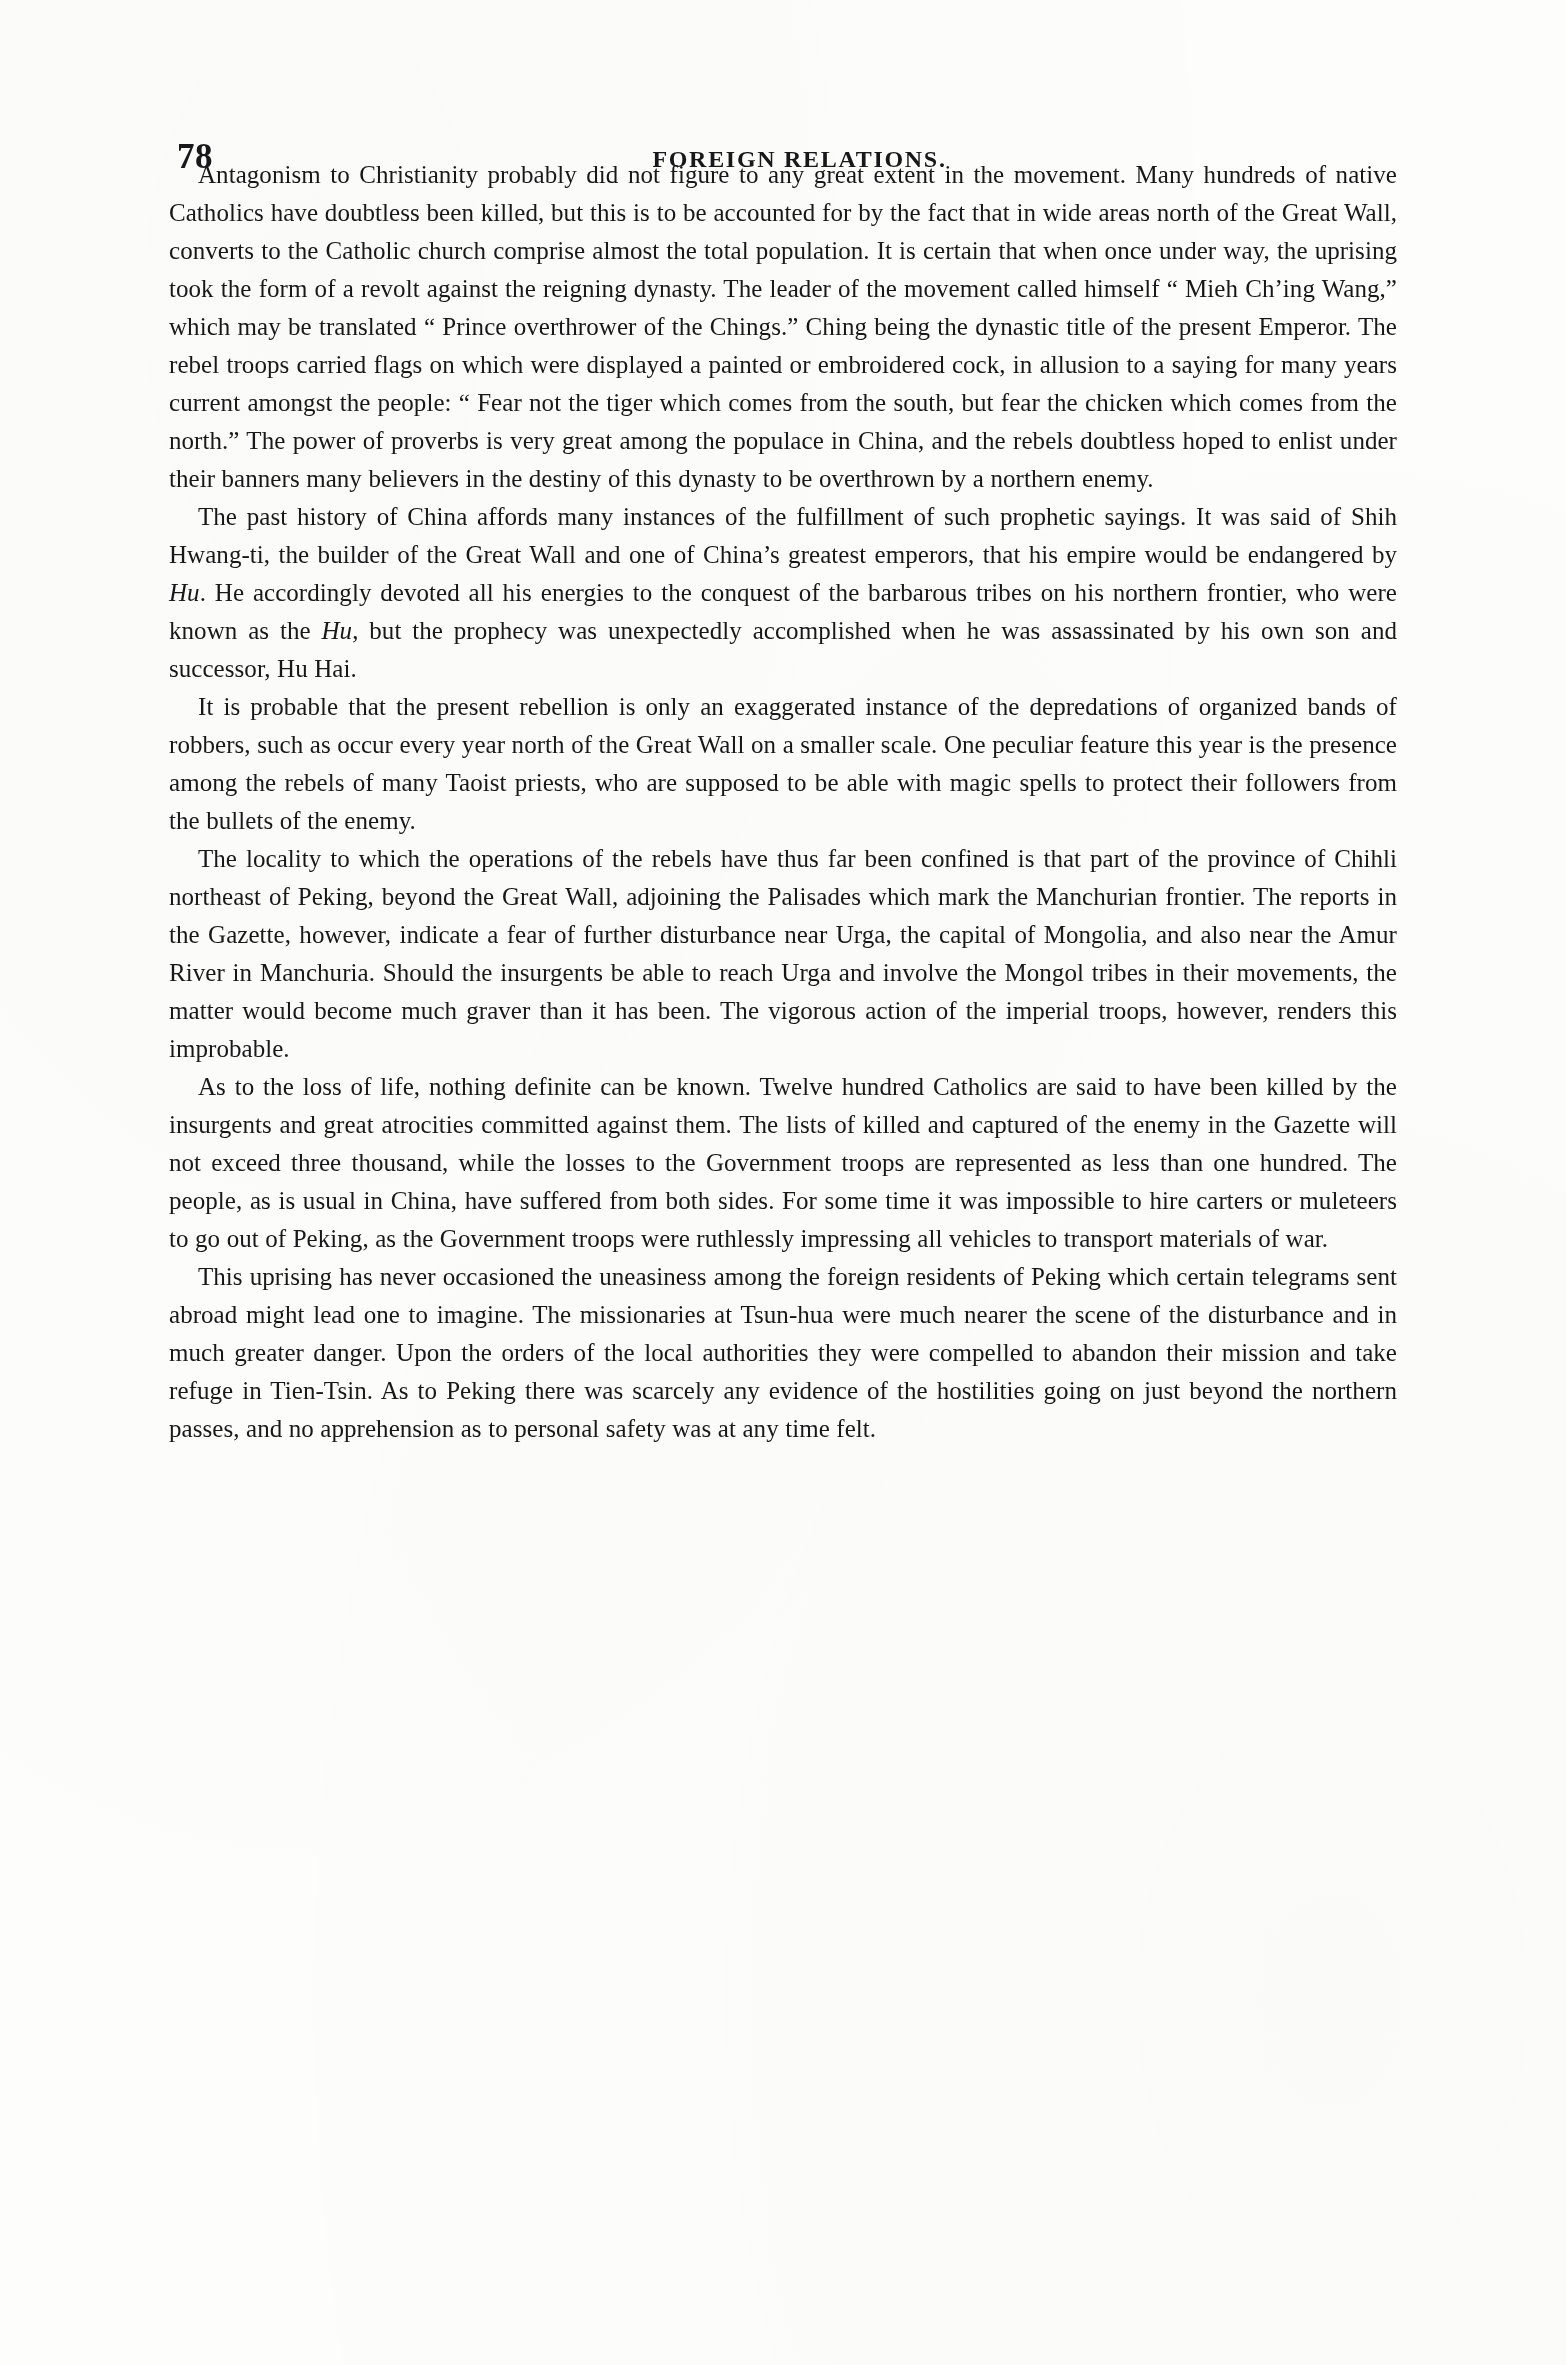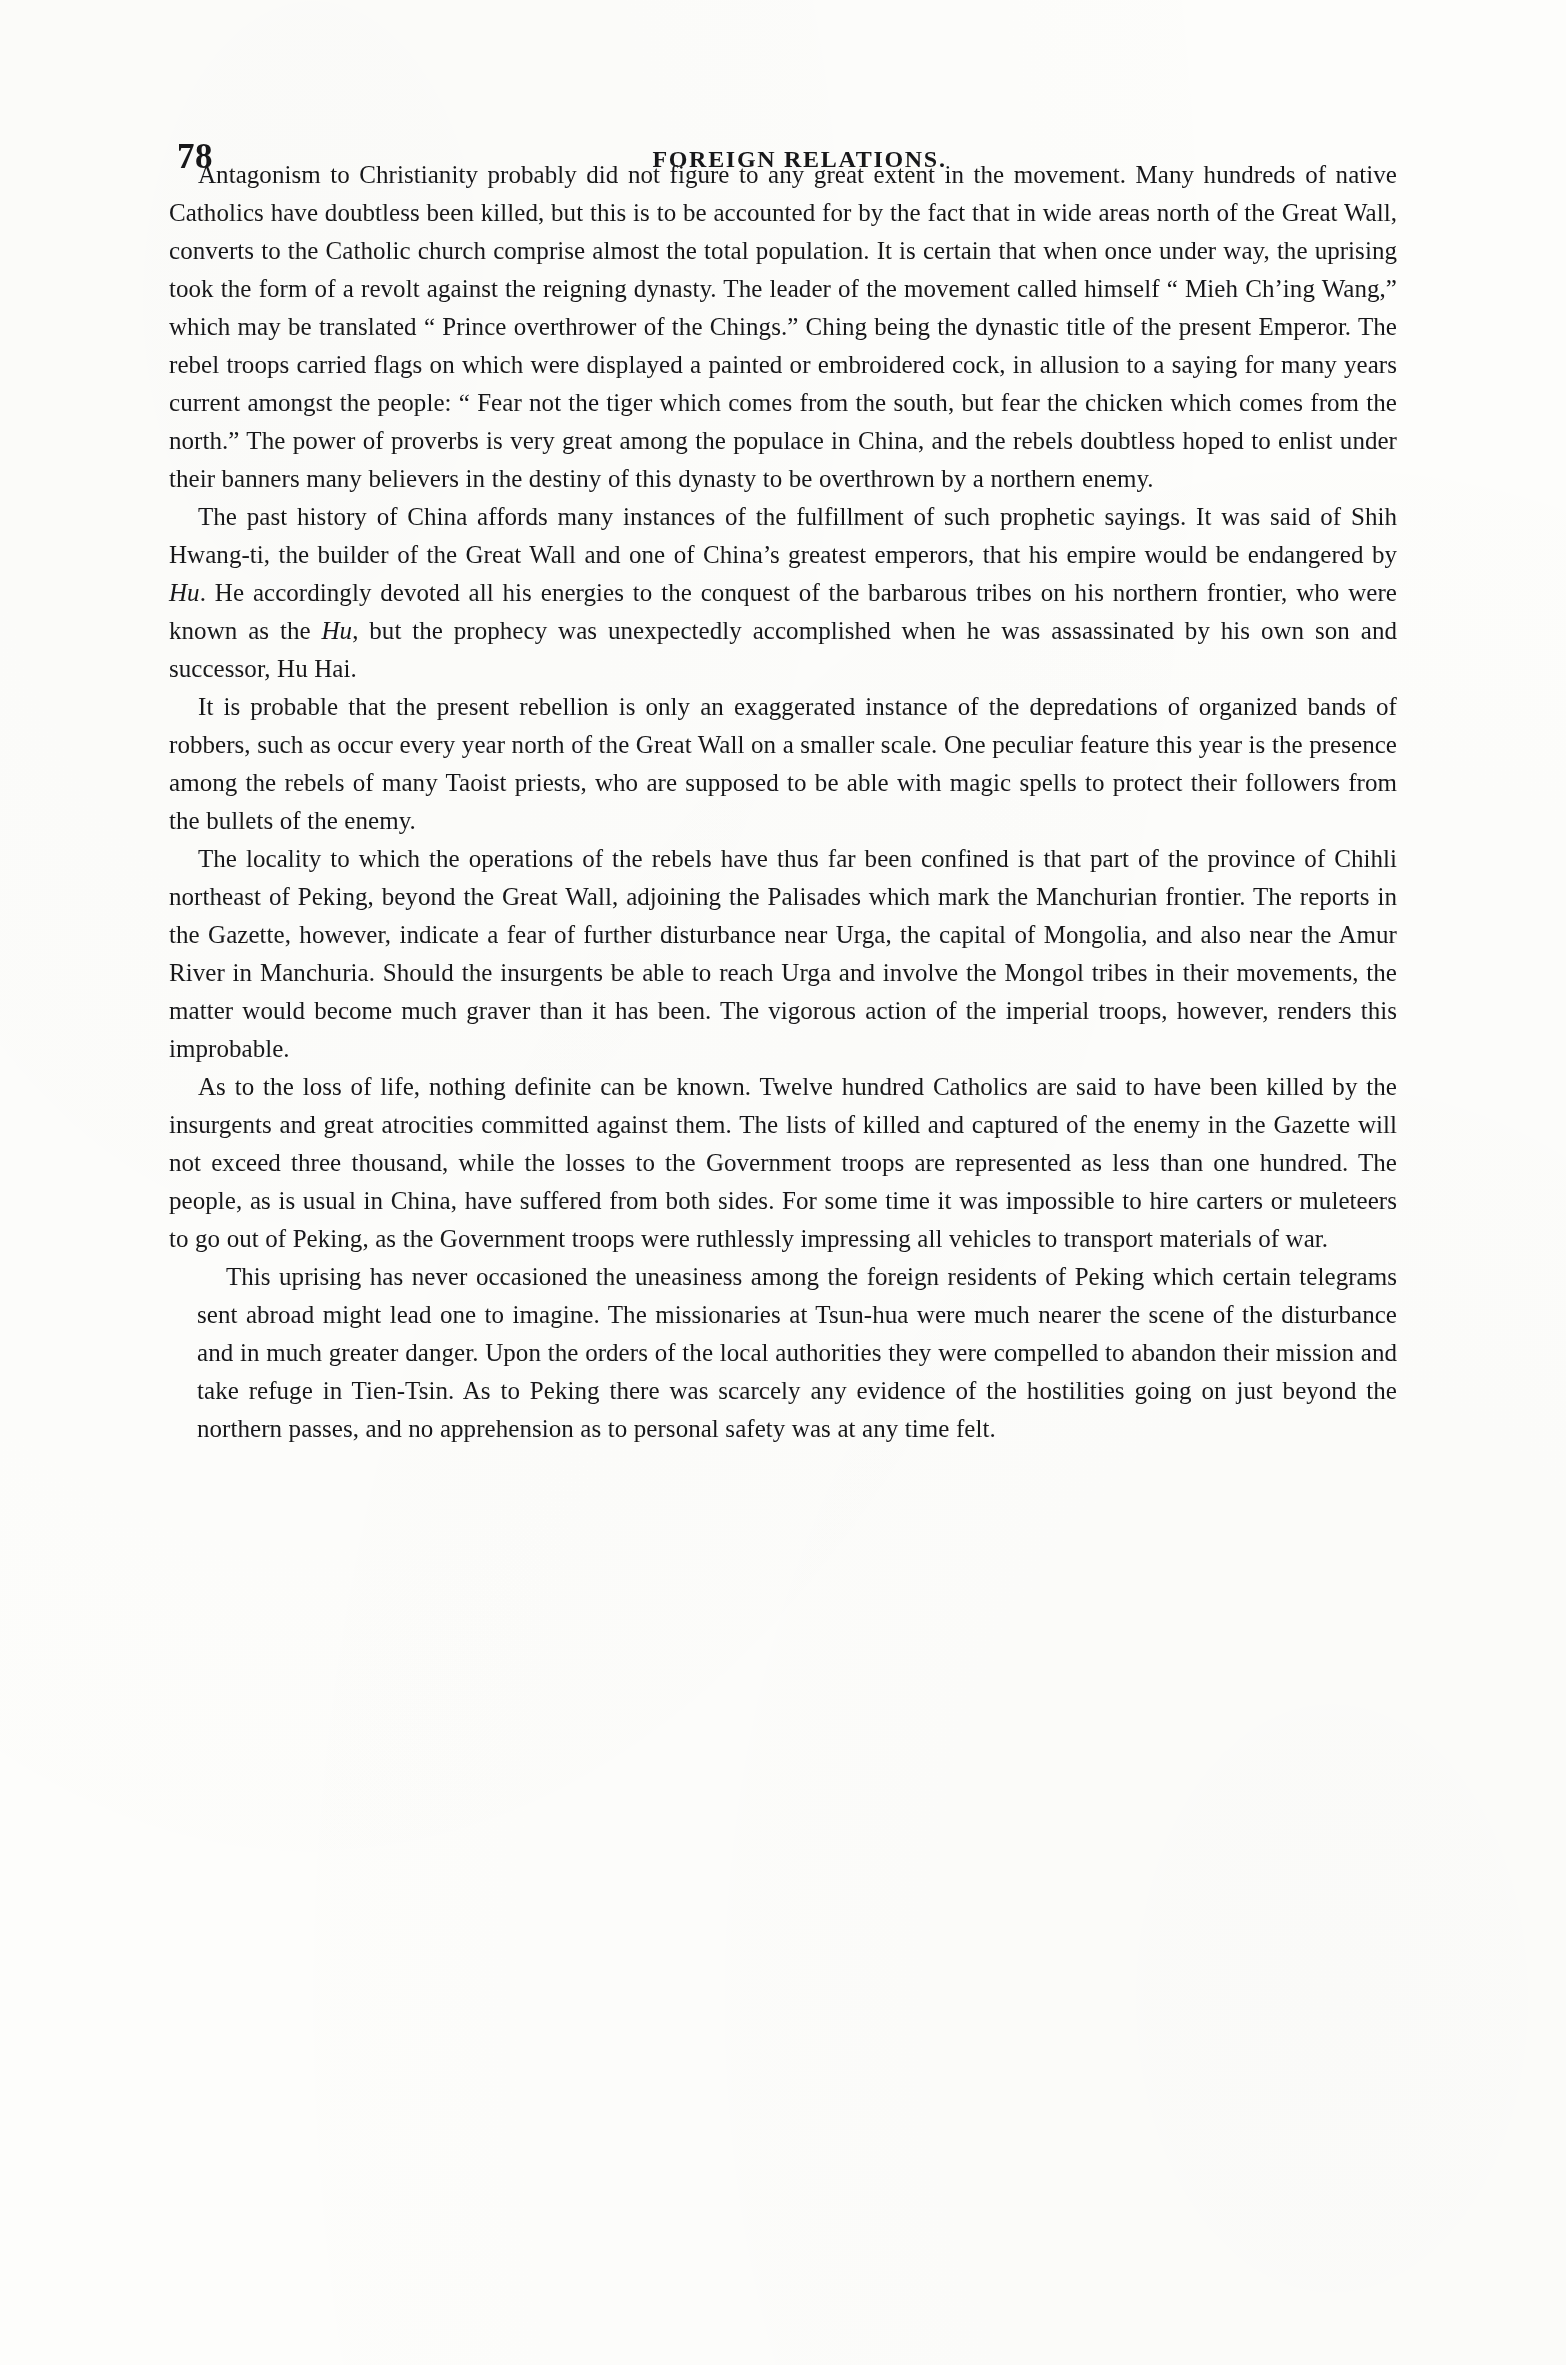--- a/index.html
+++ b/index.html
@@ -67,21 +67,20 @@
     font-size: 25px;
     line-height: 38px;
     text-align: justify;
     text-justify: inter-word;
     text-indent: 29px;
     letter-spacing: 0.05px;
     word-spacing: 0.2px;
   }
   p.para:last-child {
     text-align: justify;
-    margin-left: 28px;
   }
   i { font-style: italic; }
 </style>
 </head>
 <body>
 
 <div class="page">
   <div class="paper-tint"></div>
 
   <div class="header">

